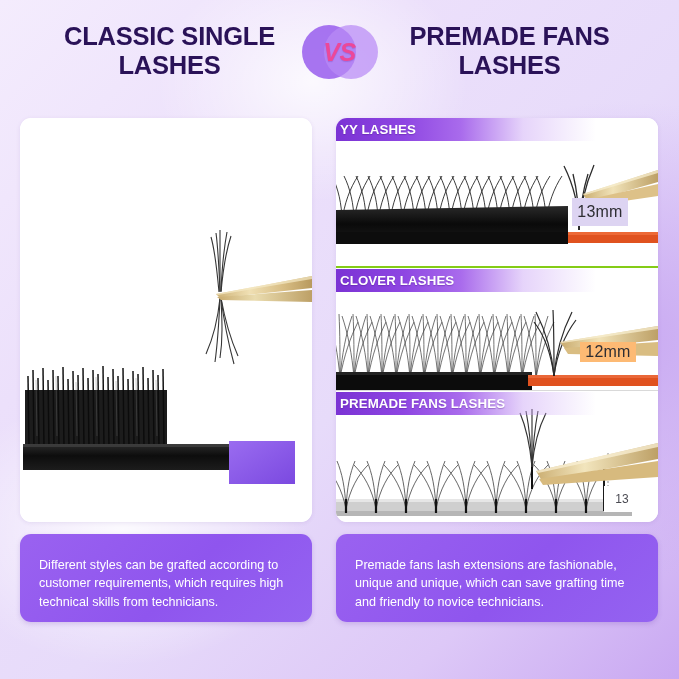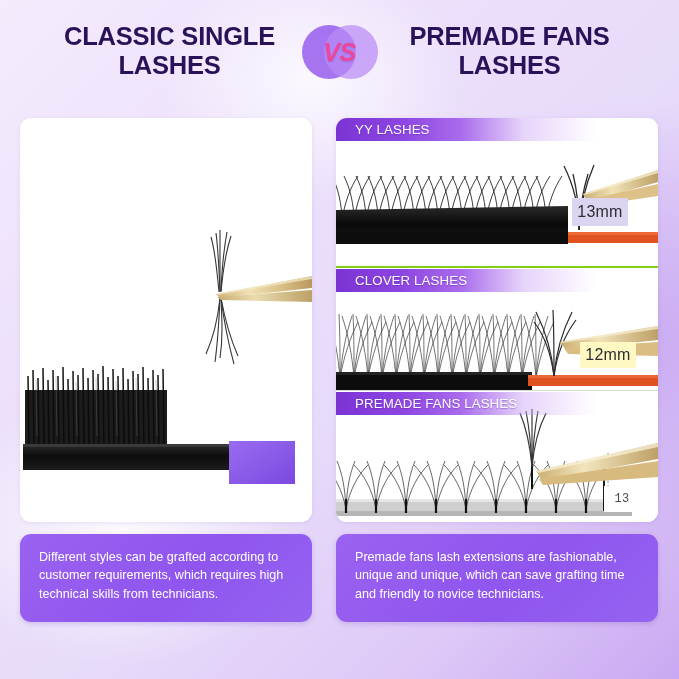--- a/index.html
+++ b/index.html
@@ -45,54 +45,54 @@
     overflow: hidden; box-shadow: 0 1px 4px rgba(90,50,150,0.10);
   }
   #card-left  { left: 20px;  top: 118px; width: 292px; height: 404px; }
   #card-right { left: 336px; top: 118px; width: 322px; height: 404px; }
 
   
   .caption {
     position: absolute; border-radius: 11px;
     background: linear-gradient(135deg, #9a62f0 0%, #8f55ee 55%, #9463f1 100%);
     color: #ffffff; font-size: 12.6px; line-height: 1.46;
-    padding: 14px 17px 13px 19px;
+    padding: 22px 17px 13px 19px;
     box-shadow: 0 2px 5px rgba(90,40,160,0.18);
   }
   #caption-left  { left: 20px;  top: 534px; width: 292px; height: 88px; }
   #caption-right { left: 336px; top: 534px; width: 322px; height: 88px; }
 
   
   .subpanel { position: absolute; left: 0; width: 322px; overflow: hidden; }
   #sub-0 { top: 0;   height: 136px; }
   #sub-1 { top: 148px; height: 136px; border-top: 2px solid #84cc16; }
   #sub-2 { top: 272px; height: 132px; border-top: 1px solid #d9d9d9; }
   .sub-label-band {
     position: absolute; left: 0; top: 0; width: 260px; height: 23px;
     background: linear-gradient(to right, #7b33d4 0%, #8e46e2 26%, #a96bec 48%, rgba(200,160,245,0.45) 72%, rgba(255,255,255,0) 100%);
     display: flex; align-items: center;
   }
   #sub-1 .sub-label-band, #sub-2 .sub-label-band { top: 1px; }
   .sub-label-text {
-    color: #ffffff; font-weight: 400; font-size: 13.3px;
-    padding-left: 19px; letter-spacing: 0.1px;
+    color: #ffffff; font-weight: 700; font-size: 13.3px;
+    padding-left: 4px; letter-spacing: 0.1px;
     text-shadow: 0 1px 1px rgba(70,20,130,0.35);
   }
   .sub-art { position: absolute; inset: 0; }
 
   
   .chip {
     position: absolute; font-size: 16px; color: #2e2e33;
     display: flex; align-items: center; justify-content: center;
     letter-spacing: 0.2px;
   }
   #chip-0 { left: 572px; top: 198px; width: 56px; height: 28px; background: #ddd4f2; }
-  #chip-1 { left: 580px; top: 342px; width: 56px; height: 26px; background: #fef9c3; }
+  #chip-1 { left: 580px; top: 342px; width: 56px; height: 20px; background: #fdba74; }
   #chip-2 { left: 604px; top: 486px; width: 36px; height: 26px; background: #ffffff;
-            color: #4a4a52; font-size: 12px; font-family: Liberation Mono, monospace; }
+            color: #4a4a52; font-size: 12px; }
 
   svg { display: block; }
 </style>
 </head>
 <body>
 
 <div class="stage">
 
   <div class="header">
     <div class="title left">CLASSIC SINGLE LASHES</div>

